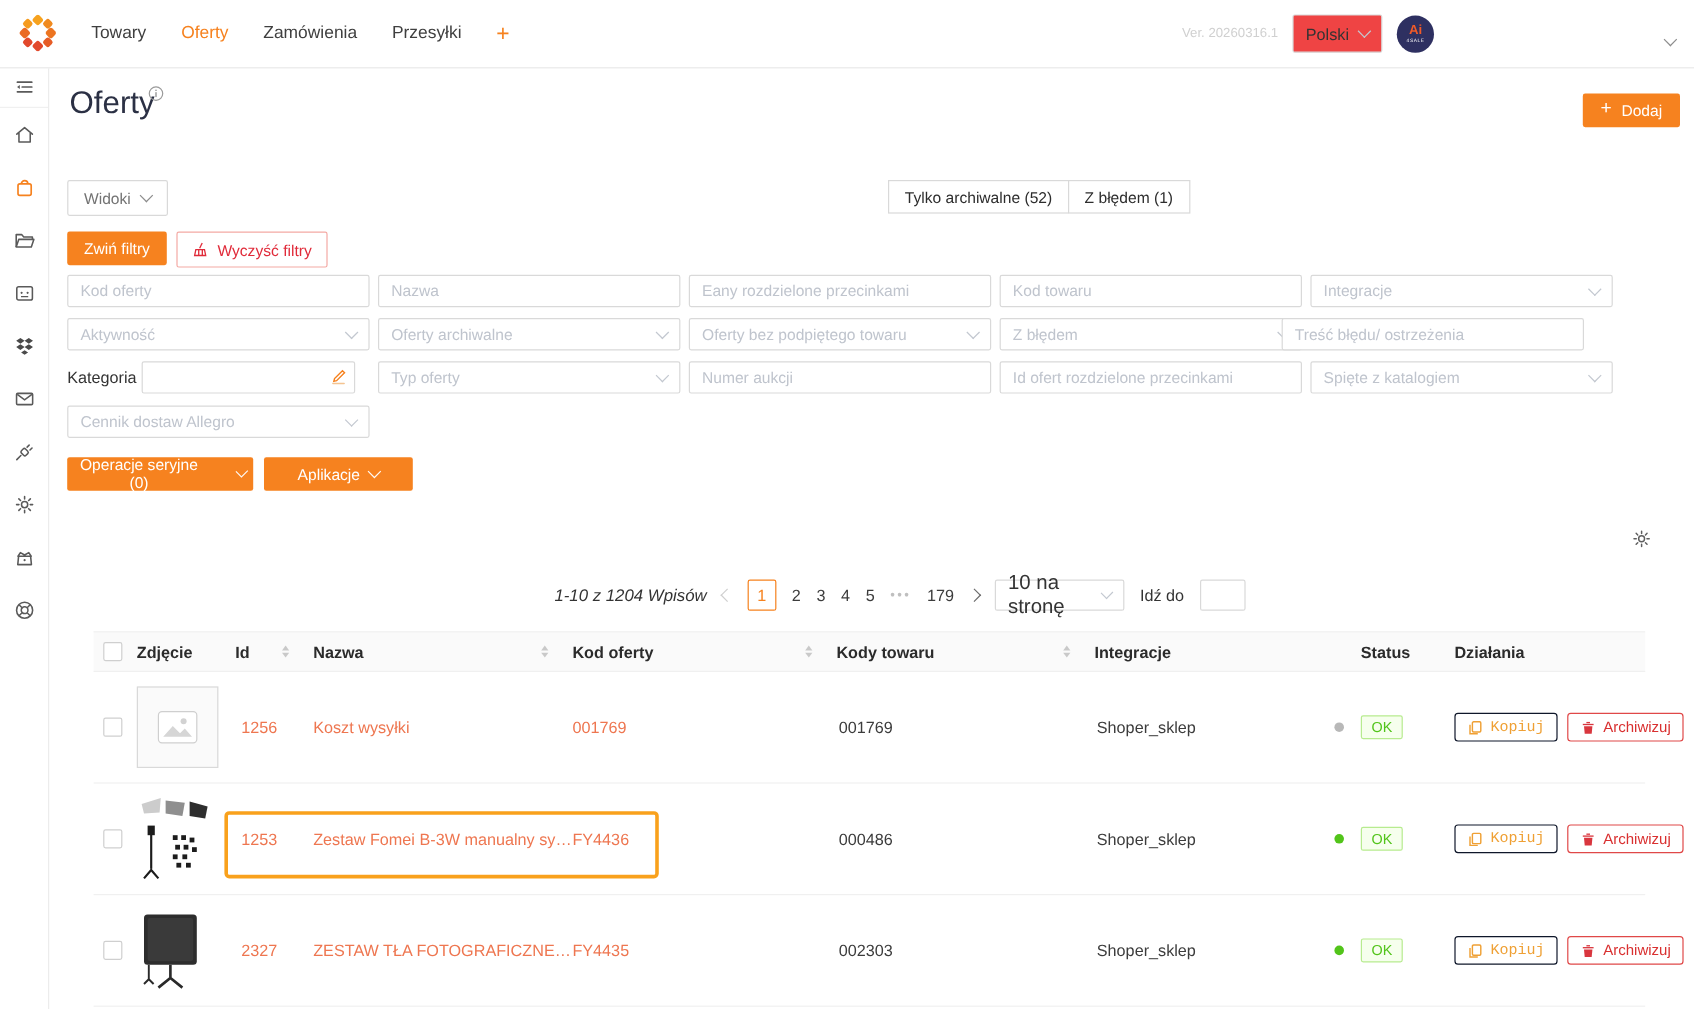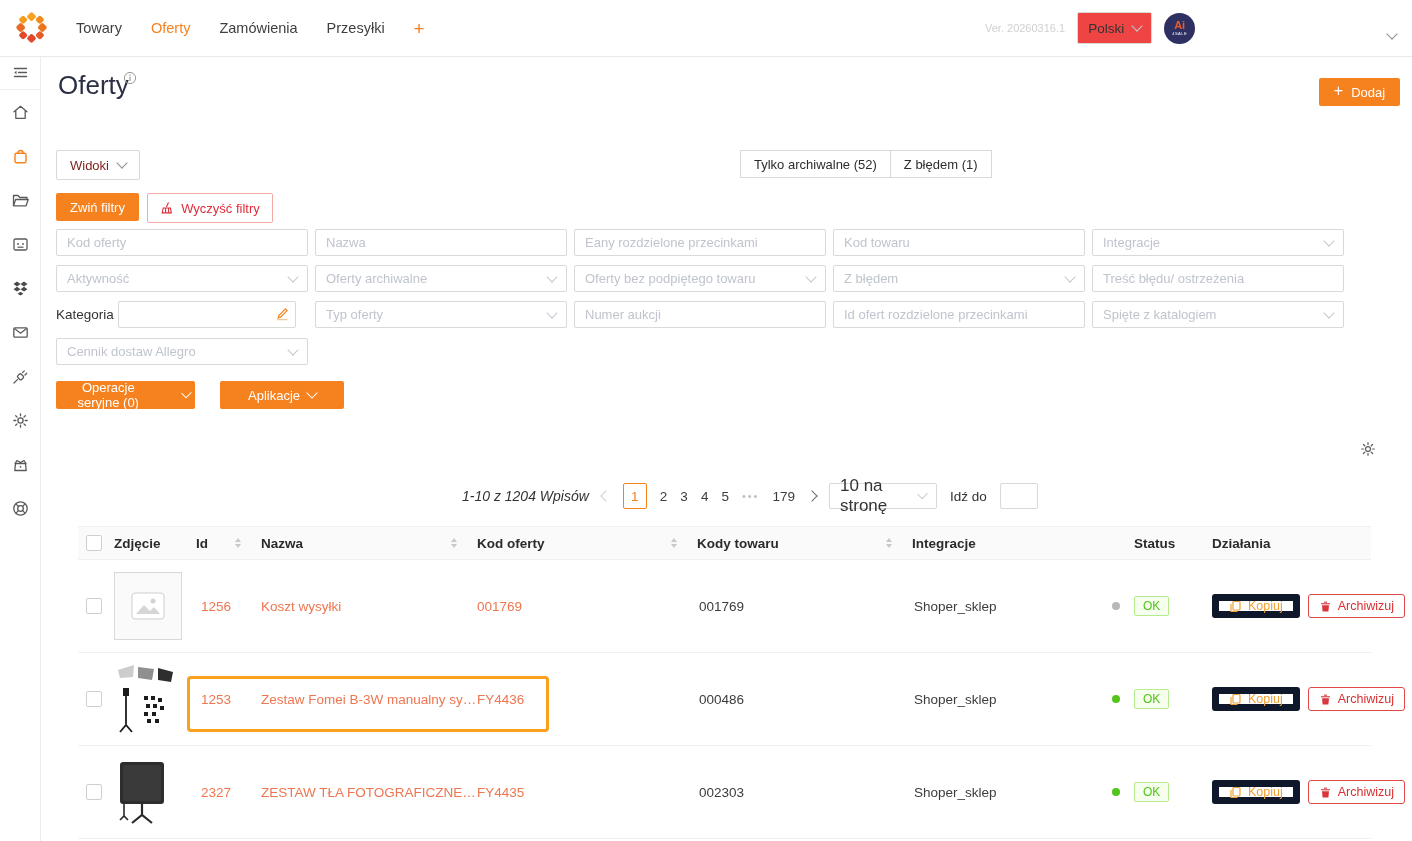--- a/index.html
+++ b/index.html
@@ -44,39 +44,39 @@
   .sel{border:1px solid #d9d9d9;border-radius:2px;display:flex;align-items:center;justify-content:space-between;
        padding:0 10px;height:27px;box-sizing:border-box;color:#bfc4cd;font-size:13px;background:#fff;cursor:pointer;}
   
   .page-title{position:absolute;left:58px;top:70px;font-size:26px;color:#2b3044;}
   .info-ic{position:absolute;left:123px;top:71px;width:14px;height:14px;cursor:pointer;}
   .btn-dodaj{position:absolute;left:1319px;top:78px;width:81px;height:28px;}
   .btn-dodaj .plus{font-size:16px;font-weight:400;margin-top:-2px;}
   
   .btn-widoki{position:absolute;left:56px;top:150px;width:82px;height:28px;border:1px solid #d9d9d9;
               border-radius:2px;background:#fff;display:flex;align-items:center;justify-content:center;gap:9px;
-              font-size:13px;color:#7f1d1d;cursor:pointer;}
+              font-size:13px;color:#737373;cursor:pointer;}
   .quick-tabs{position:absolute;left:740px;top:150px;height:28px;display:flex;}
   .quick-tabs .seg{border:1px solid #d9d9d9;background:#fff;height:28px;box-sizing:border-box;
                    display:flex;align-items:center;padding:0 13px;font-size:13px;color:#2d2d2d;
                    margin-left:-1px;cursor:pointer;white-space:nowrap;}
   .quick-tabs .seg:first-child{margin-left:0;}
   
   .btn-zwin{position:absolute;left:56px;top:193px;width:83px;height:28px;}
   .btn-wyczysc{position:absolute;left:147px;top:193px;width:124px;height:28px;border:1px solid #f3a9a4;
                border-radius:2px;background:#fff;display:flex;align-items:center;justify-content:center;gap:7px;
                font-size:13px;color:#e02b3a;cursor:pointer;}
   
   .f{position:absolute;width:252px;}
   .kat-label{position:absolute;left:56px;top:301px;height:27px;line-height:27px;font-size:13.5px;color:#333;}
   .kat-wrap{position:absolute;left:118px;top:301px;width:178px;}
   .kat-wrap .inp{width:178px;padding-right:26px;}
   .kat-wrap svg{position:absolute;right:7px;top:6px;}
   
-  .btn-operacje{position:absolute;left:56px;top:381px;width:139px;height:28px;gap:28px;}
+  .btn-operacje{position:absolute;left:56px;top:381px;width:155px;height:28px;gap:28px;}
   .btn-aplikacje{position:absolute;left:220px;top:381px;width:124px;height:28px;}
   .gear-top{position:absolute;left:1359px;top:440px;width:18px;height:18px;cursor:pointer;}
   
   .pag{position:absolute;left:462px;top:482px;height:28px;display:flex;align-items:center;gap:13px;}
   .pag .summary{font-size:14px;color:#333;font-style:italic;}
   .pag .pgnum{font-size:13.5px;color:#3c3c3c;cursor:pointer;}
   .pag .pg-active{width:22px;height:24px;border:1px solid #f6821f;border-radius:2px;color:#f6821f;
                   display:flex;align-items:center;justify-content:center;font-size:13.5px;background:#fff;cursor:pointer;}
   .pag .dots{color:#bfbfbf;font-size:11px;letter-spacing:2px;cursor:pointer;}
   .pag .size-sel{width:108px;height:26px;font-size:17px;color:#333;}
@@ -105,21 +105,21 @@
   .c-id{padding-left:5px;}
   .lnk{color:#ee7650;cursor:pointer;white-space:nowrap;overflow:hidden;text-overflow:ellipsis;max-width:100%;}
   .c-pcodes,.c-integr{padding-left:2px;}
   .dot{width:8px;height:8px;border-radius:50%;display:inline-block;}
   .dot.gray{background:#b8b8b8;} .dot.green{background:#52c41a;}
   .ok-badge{margin-left:14px;font-size:12px;color:#52c41a;border:1px solid #b7eb8f;background:#f6ffed;
             border-radius:2px;padding:2px 8px;line-height:1.2;}
   .c-actions{gap:8px;}
   .act-btn{height:24px;border-radius:3px;background:#fff;font-size:12.5px;display:inline-flex;
            align-items:center;gap:6px;padding:0 10px;cursor:pointer;font-family:"Liberation Sans",sans-serif;}
-  .btn-copy{border:7px solid #0f172a;color:#efa034;}
+  .btn-copy{border:1px solid #0f172a;color:#efa034;font-family:Liberation Mono, monospace;}
   .btn-arch{border:1px solid #e04848;color:#d93030;}
   .hl-box{position:absolute;left:187px;top:676px;width:356px;height:50px;border:3px solid #f9a11c;
           border-radius:4px;z-index:6;pointer-events:none;}
 </style>
 </head>
 <body>
 
 <div id="app">
 
   <div class="topbar">
@@ -294,21 +294,21 @@
       <span class="chv"></span>
   </div>
   <div class="sel f" style="left:574px;top:265px;">
     <span>Oferty bez podpiętego towaru</span>
       <span class="chv"></span>
   </div>
   <div class="sel f" style="left:833px;top:265px;">
     <span>Z błędem</span>
       <span class="chv"></span>
   </div>
-  <input class="inp f" style="left: 1092px; top: 265px;" placeholder="Treść błędu/ ostrzeżenia">
+  <input class="inp f" style="left: 1068px; top: 265px;" placeholder="Treść błędu/ ostrzeżenia">
 
   <span class="kat-label">Kategoria</span>
   <span class="kat-wrap">
     <input class="inp" style="">
     <svg width="14" height="14" viewBox="0 0 14 14">
         <g fill="none" stroke="#f6821f" stroke-width="1.2" stroke-linecap="round">
           <path d="M10.4 1.9 l1.7 1.7 L5.5 10.2 l-2.3 .6 .6 -2.3 Z"></path>
           <path d="M2.4 12.6 h9.4" stroke="#f4c491"></path>
         </g>
       </svg>

